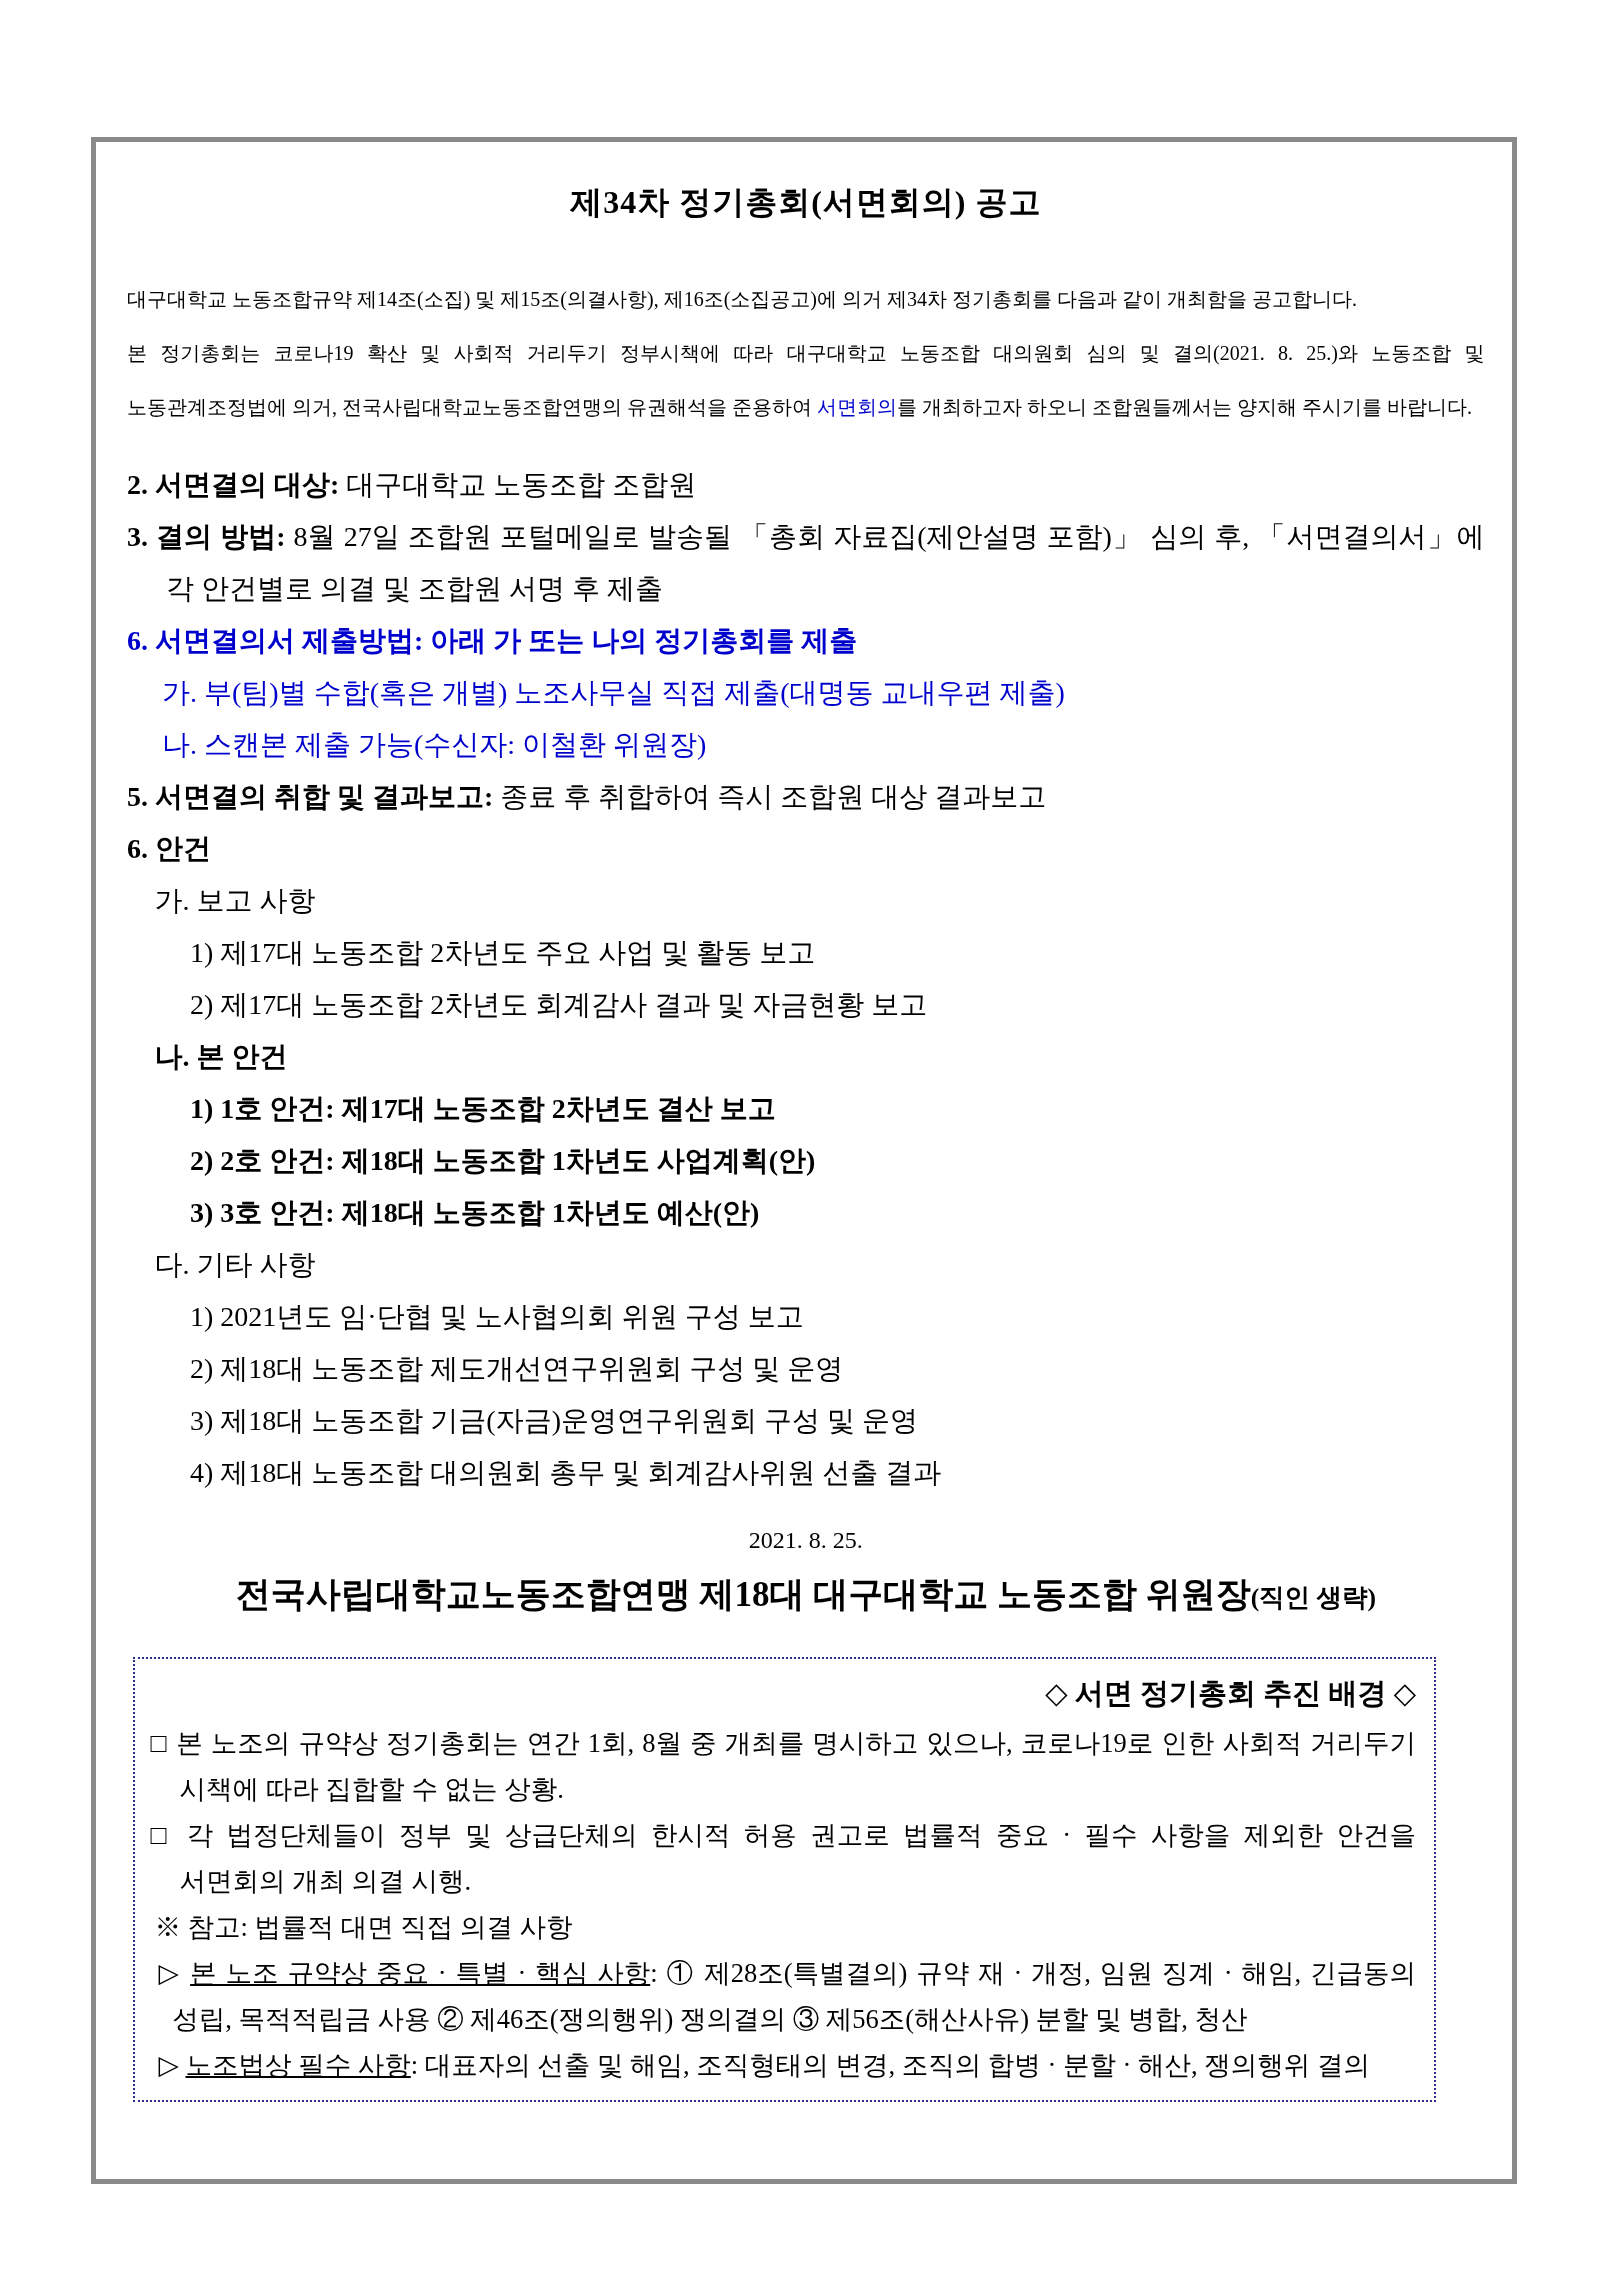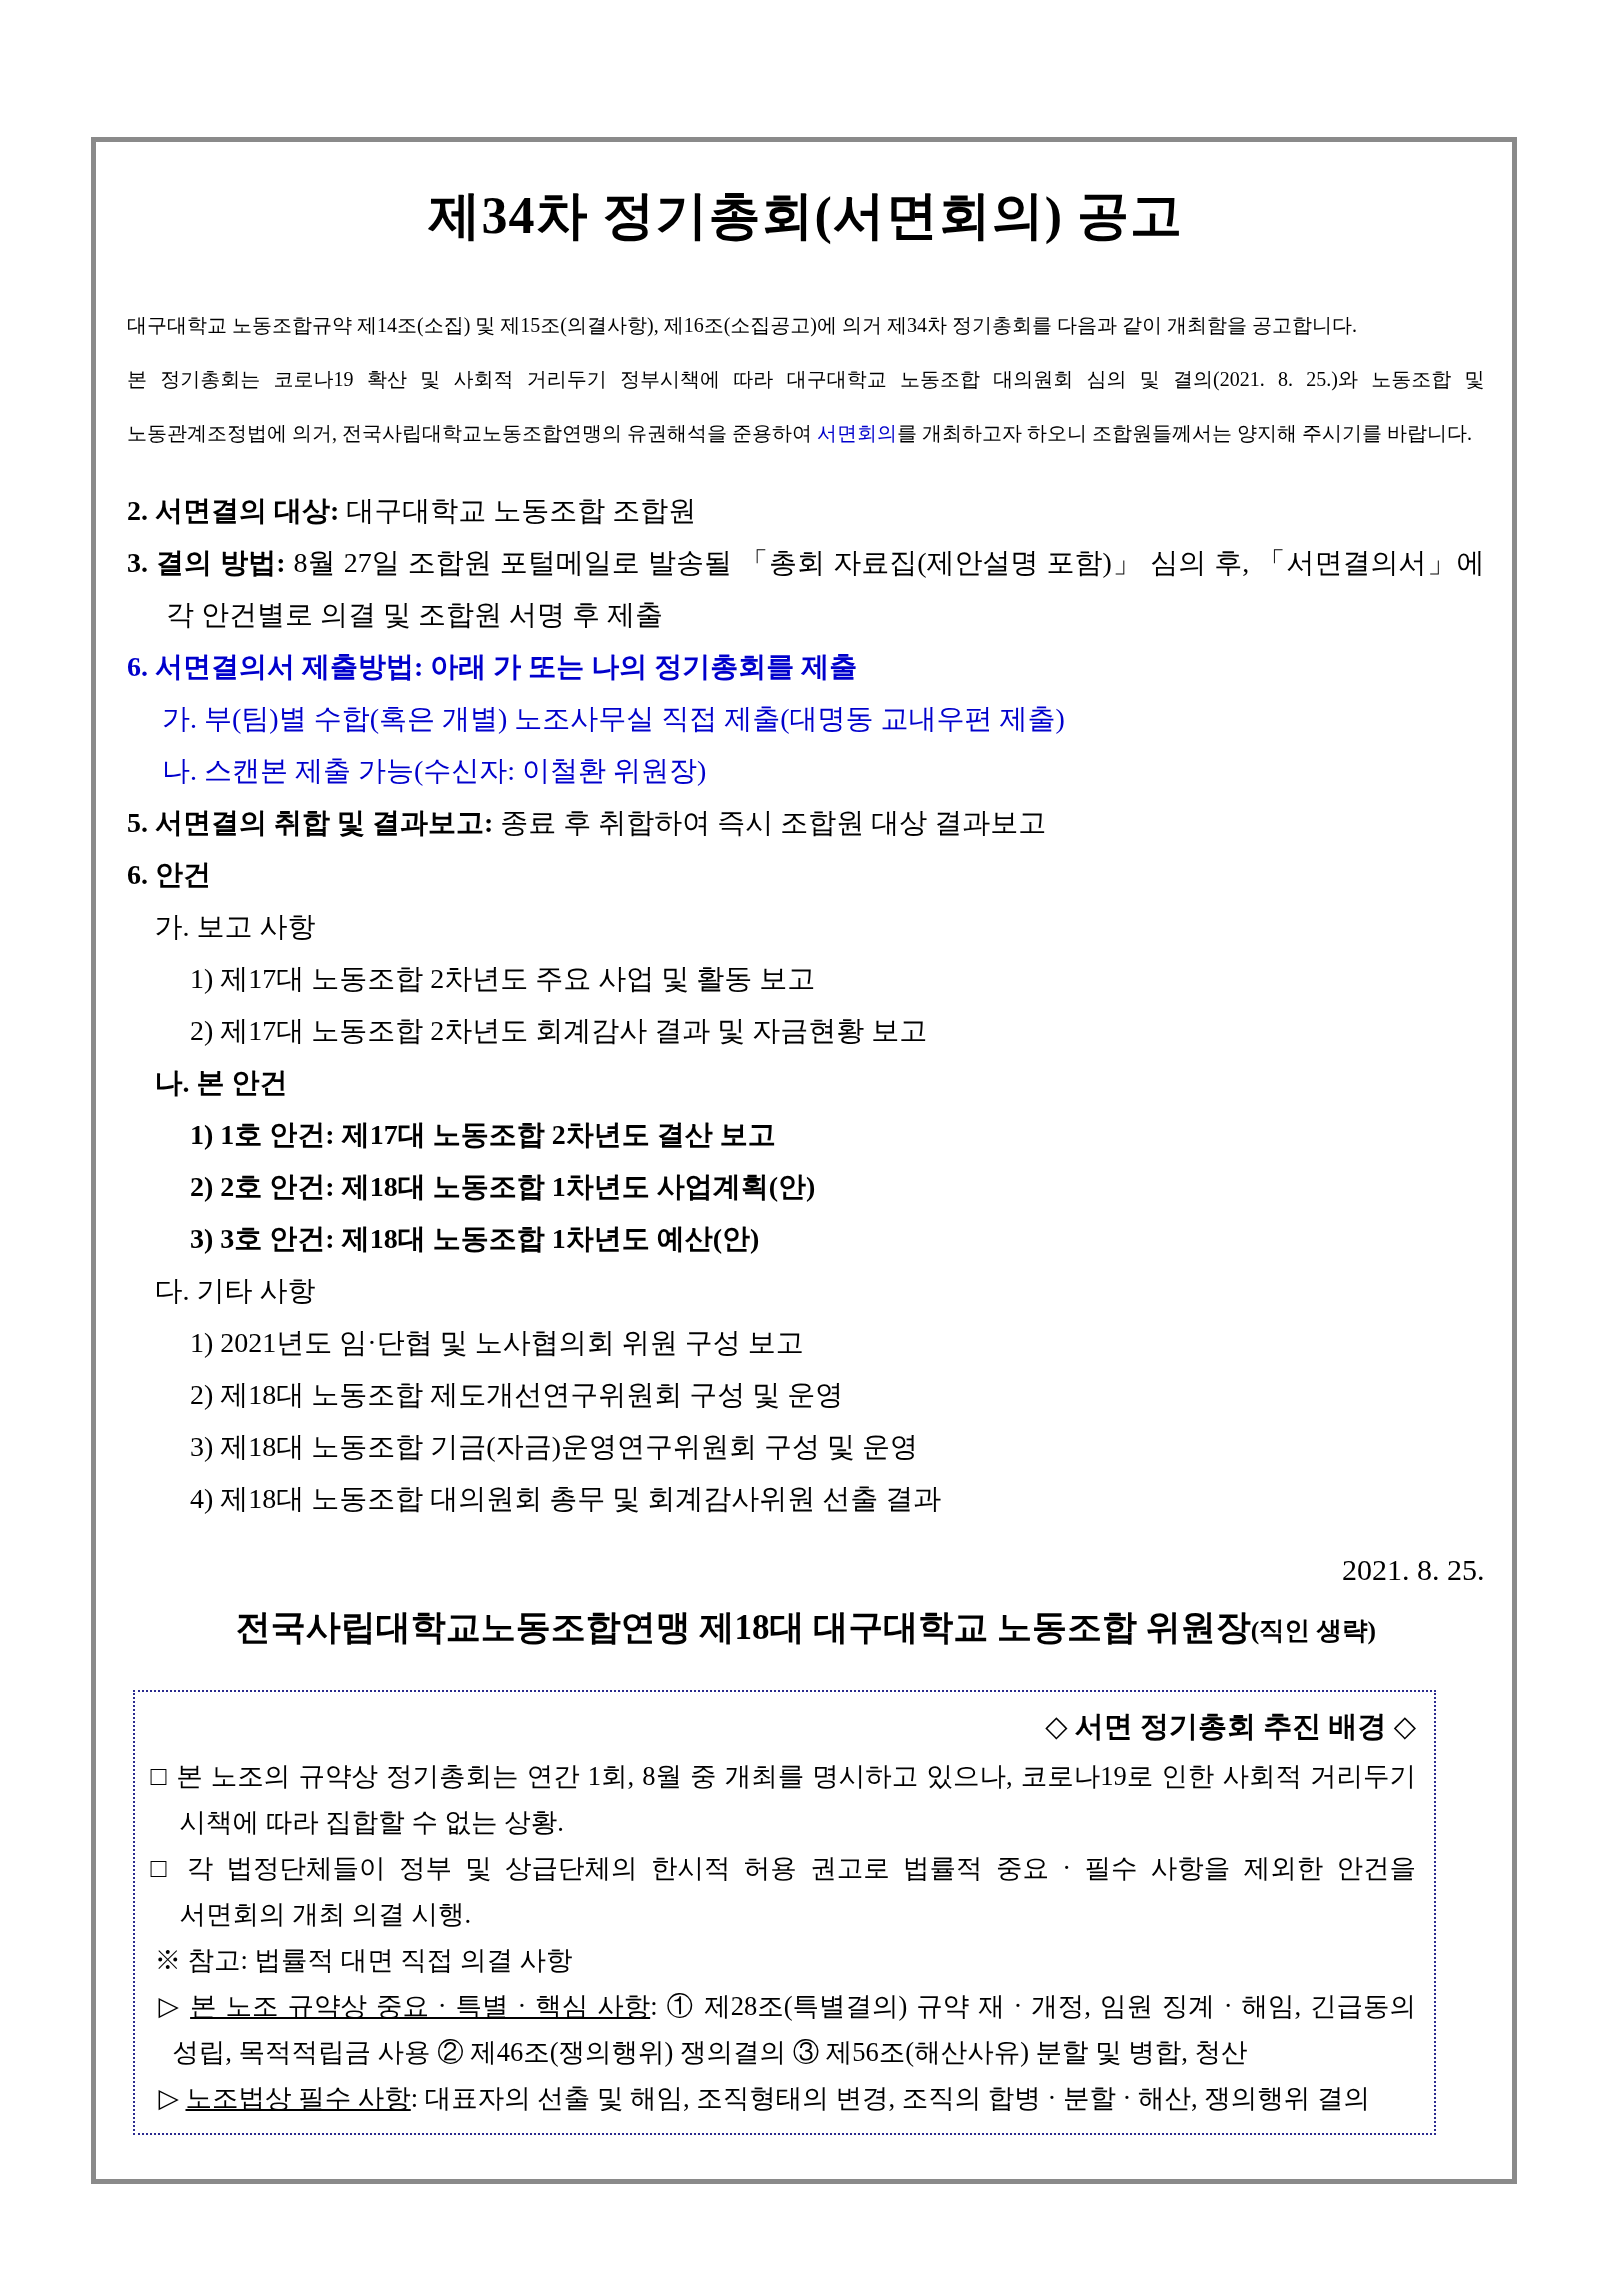--- a/index.html
+++ b/index.html
@@ -19,21 +19,21 @@
     width: 1426px;
     height: 2047px;
     border: 5.9px solid #8a8a8a;
     background: #ffffff;
     box-sizing: border-box;
     padding: 29px 27.4px 0 31px;
   }
   .doc-title {
     margin-top: 9.8px;
     text-align: center;
-    font-size: 52px;
+    font-size: 32px;
     font-weight: bold;
     letter-spacing: 1px;
   }
   .para {
     font-size: 20px;
     line-height: 54px;
     text-align: justify;
     word-break: keep-all;
   }
   .intro { margin-top: 47px; }
@@ -46,22 +46,22 @@
     line-height: 52px;
   }
   .li { text-align: justify; word-break: keep-all; }
   .li .lbl { font-weight: bold; }
   .hang40 { padding-left: 39px; text-indent: -39px; }
   .ind36 { padding-left: 35px; }
   .ind28 { padding-left: 27.4px; }
   .ind64 { padding-left: 63px; }
   .date-line {
     margin-top: 27.4px;
-    text-align: right;
-    font-size: 30px;
+    text-align: center;
+    font-size: 24px;
   }
   .signature-line {
     margin-top: 17.6px;
     text-align: center;
     font-size: 35px;
     font-weight: bold;
     white-space: nowrap;
   }
   .signature-line .sig-note {
     font-size: 25.5px;

